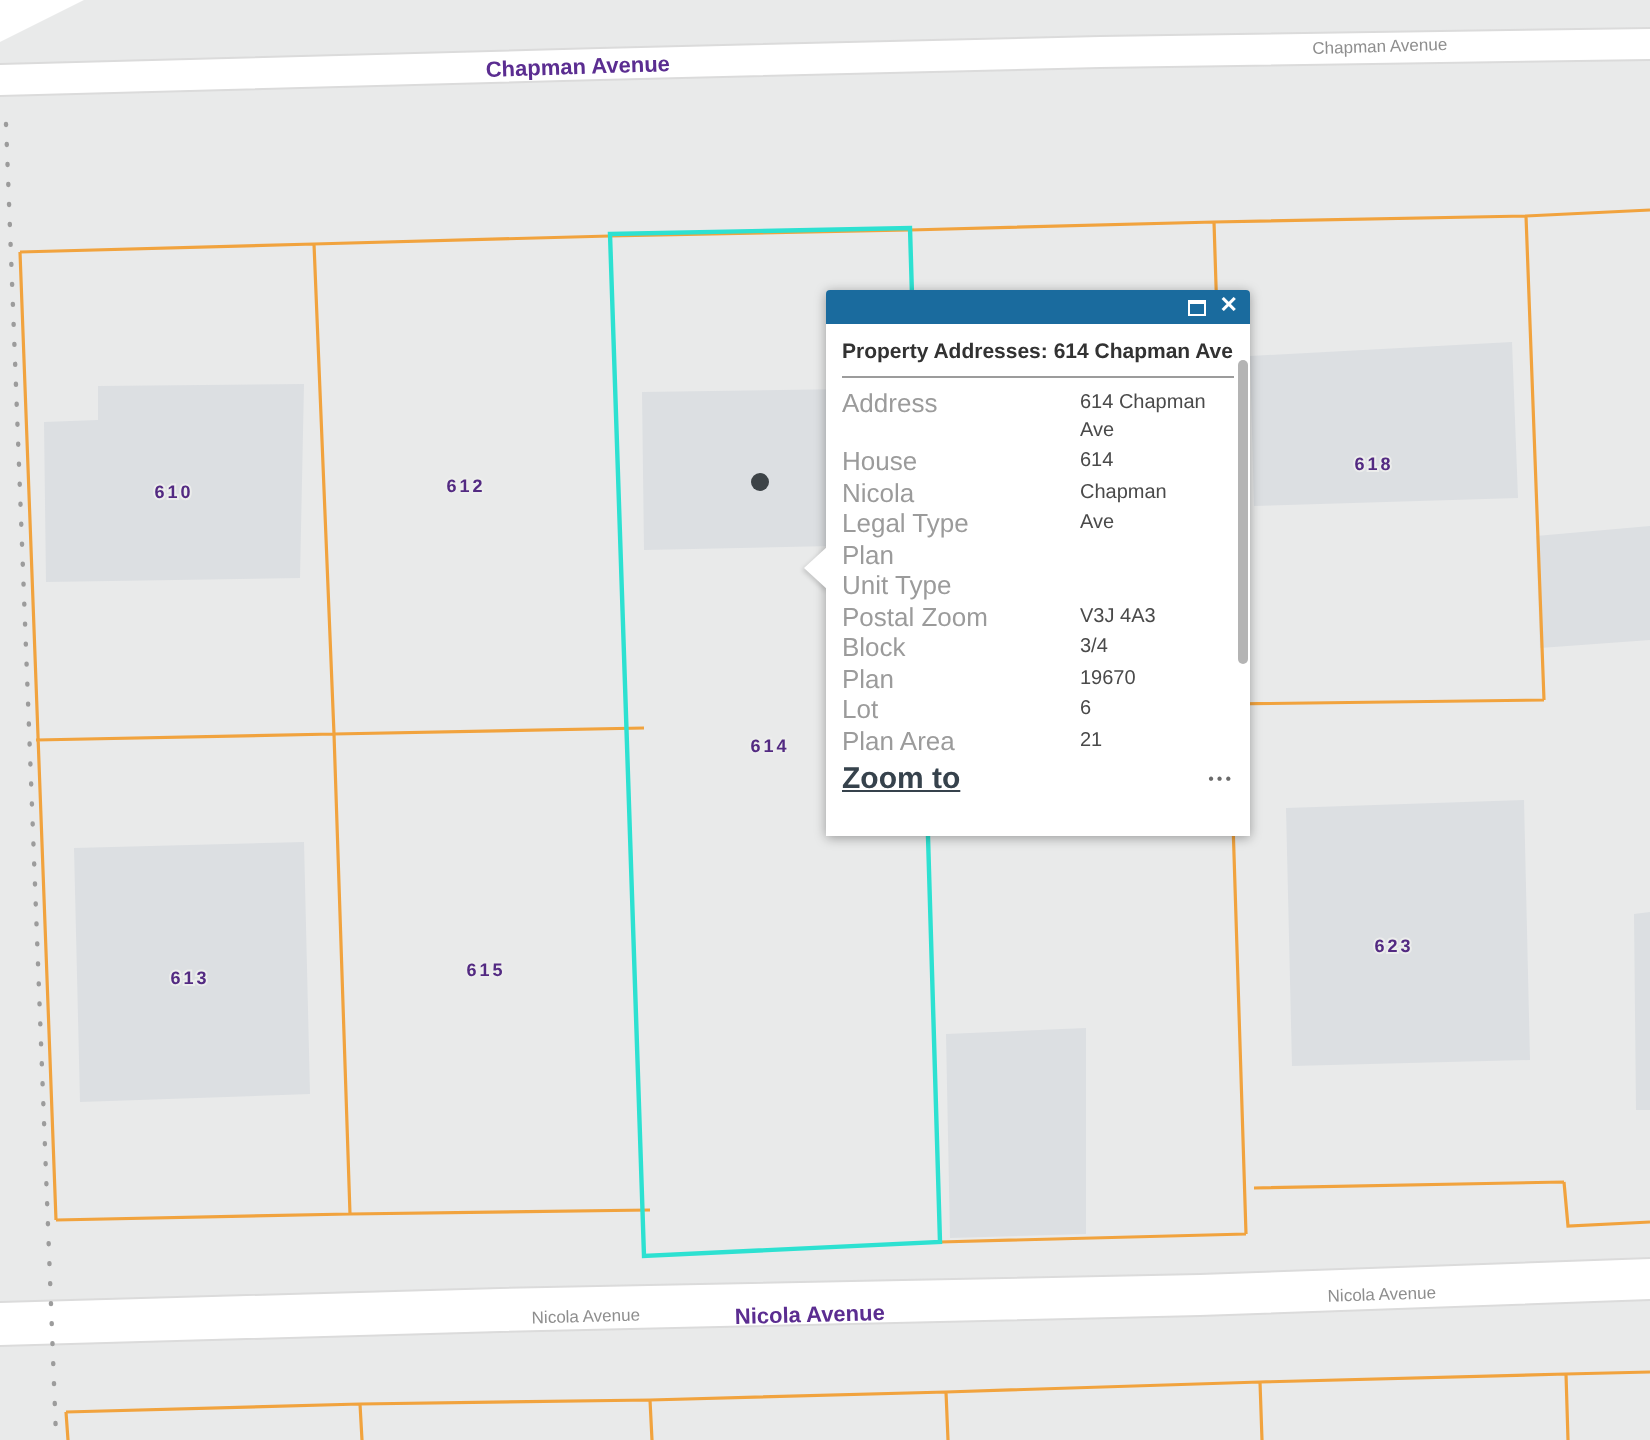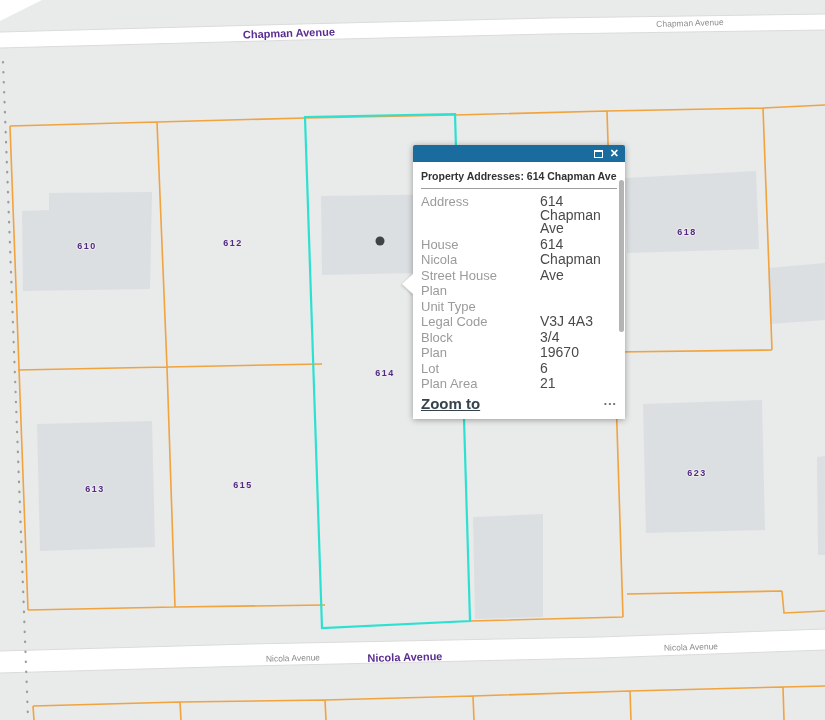--- a/index.html
+++ b/index.html
@@ -28,21 +28,21 @@
   .popup{position:absolute;left:413px;top:145px;width:212px;box-shadow:0 1px 6px rgba(0,0,0,.35);border-radius:2px}
   .popup-header{height:17px;background:var(--popup-header);border-radius:2px 2px 0 0;display:flex;justify-content:flex-end;align-items:center;gap:7px;padding:0 6px}
   .max-icon{width:9px;height:8px;border:1.5px solid #fff;border-top-width:2.5px;cursor:pointer}
   .close-icon{color:#fff;font:bold 11px "Liberation Sans",sans-serif;line-height:1;cursor:pointer}
   .popup-body{position:relative;background:#fff;padding:5px 8px 0 8px;min-height:256px}
   .popup-title{font:bold 10.5px "Liberation Sans",sans-serif;color:var(--popup-title);padding:3px 0 6px}
   .popup-divider{border-top:1px solid #9c9c9c;margin-bottom:5px}
   .fields{width:100%}
   .row{display:grid;grid-template-columns:119px 1fr;padding:1px 0;min-height:15.5px}
   .flabel{font-size:13px;line-height:13.5px;color:var(--field-label)}
-  .fvalue{font-size:14px;line-height:13.5px;color:var(--field-value)}
+  .fvalue{font-size:10px;line-height:13.5px;color:var(--field-value)}
   .popup-footer{display:flex;justify-content:space-between;align-items:center;padding:3px 0 7px}
   .zoom-to{font-size:15px;color:var(--link);text-decoration:underline;font-weight:bold;cursor:pointer}
   .more-options{font-size:8px;color:#6a6a6a;letter-spacing:1.5px;cursor:pointer}
   .popup-scrollbar{position:absolute;right:1px;top:18px;width:5px;height:152px;border-radius:3px;background:var(--scrollbar);cursor:pointer}
   .popup-tail{position:absolute;left:-11px;top:128px;width:0;height:0;border-top:11px solid transparent;border-bottom:11px solid transparent;border-right:12px solid #fff;filter:drop-shadow(-1px 1px 1px rgba(0,0,0,.15))}
 </style>
 </head>
 <body>
 
 <div class="stage">
@@ -120,33 +120,33 @@
         </div>
         <div class="row">
           <span class="flabel">House</span>
           <span class="fvalue">614</span>
         </div>
         <div class="row">
           <span class="flabel">Nicola</span>
           <span class="fvalue">Chapman</span>
         </div>
         <div class="row">
-          <span class="flabel">Street House</span>
+          <span class="flabel">Legal Type</span>
           <span class="fvalue">Ave</span>
         </div>
         <div class="row">
           <span class="flabel">Plan</span>
           <span class="fvalue"></span>
         </div>
         <div class="row">
           <span class="flabel">Unit Type</span>
           <span class="fvalue"></span>
         </div>
         <div class="row">
-          <span class="flabel">Legal Code</span>
+          <span class="flabel">Postal Zoom</span>
           <span class="fvalue">V3J 4A3</span>
         </div>
         <div class="row">
           <span class="flabel">Block</span>
           <span class="fvalue">3/4</span>
         </div>
         <div class="row">
           <span class="flabel">Plan</span>
           <span class="fvalue">19670</span>
         </div>

